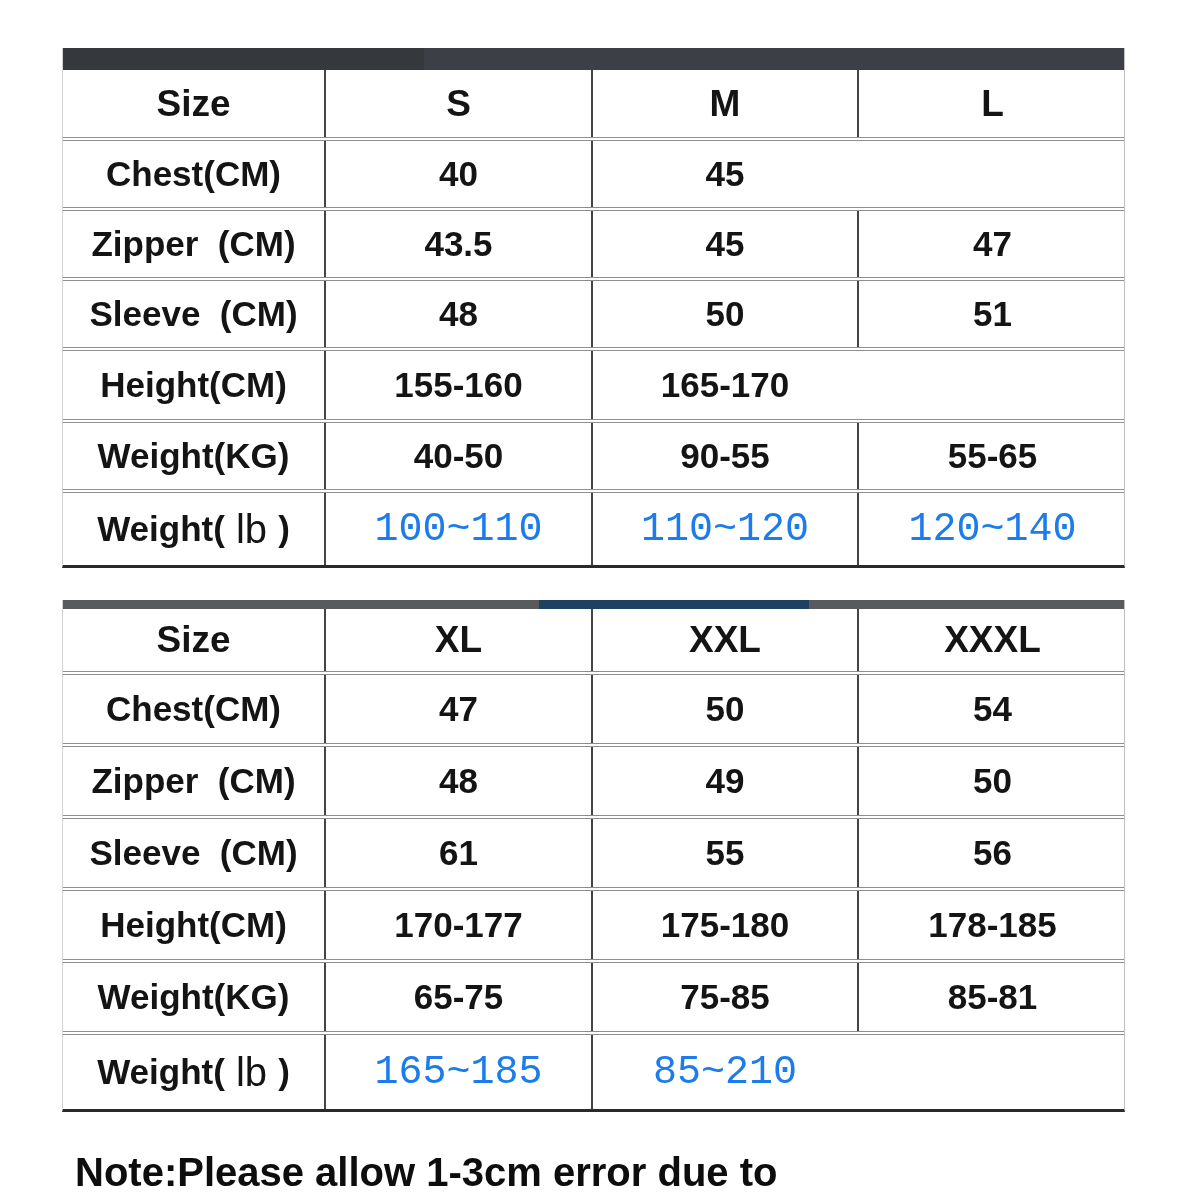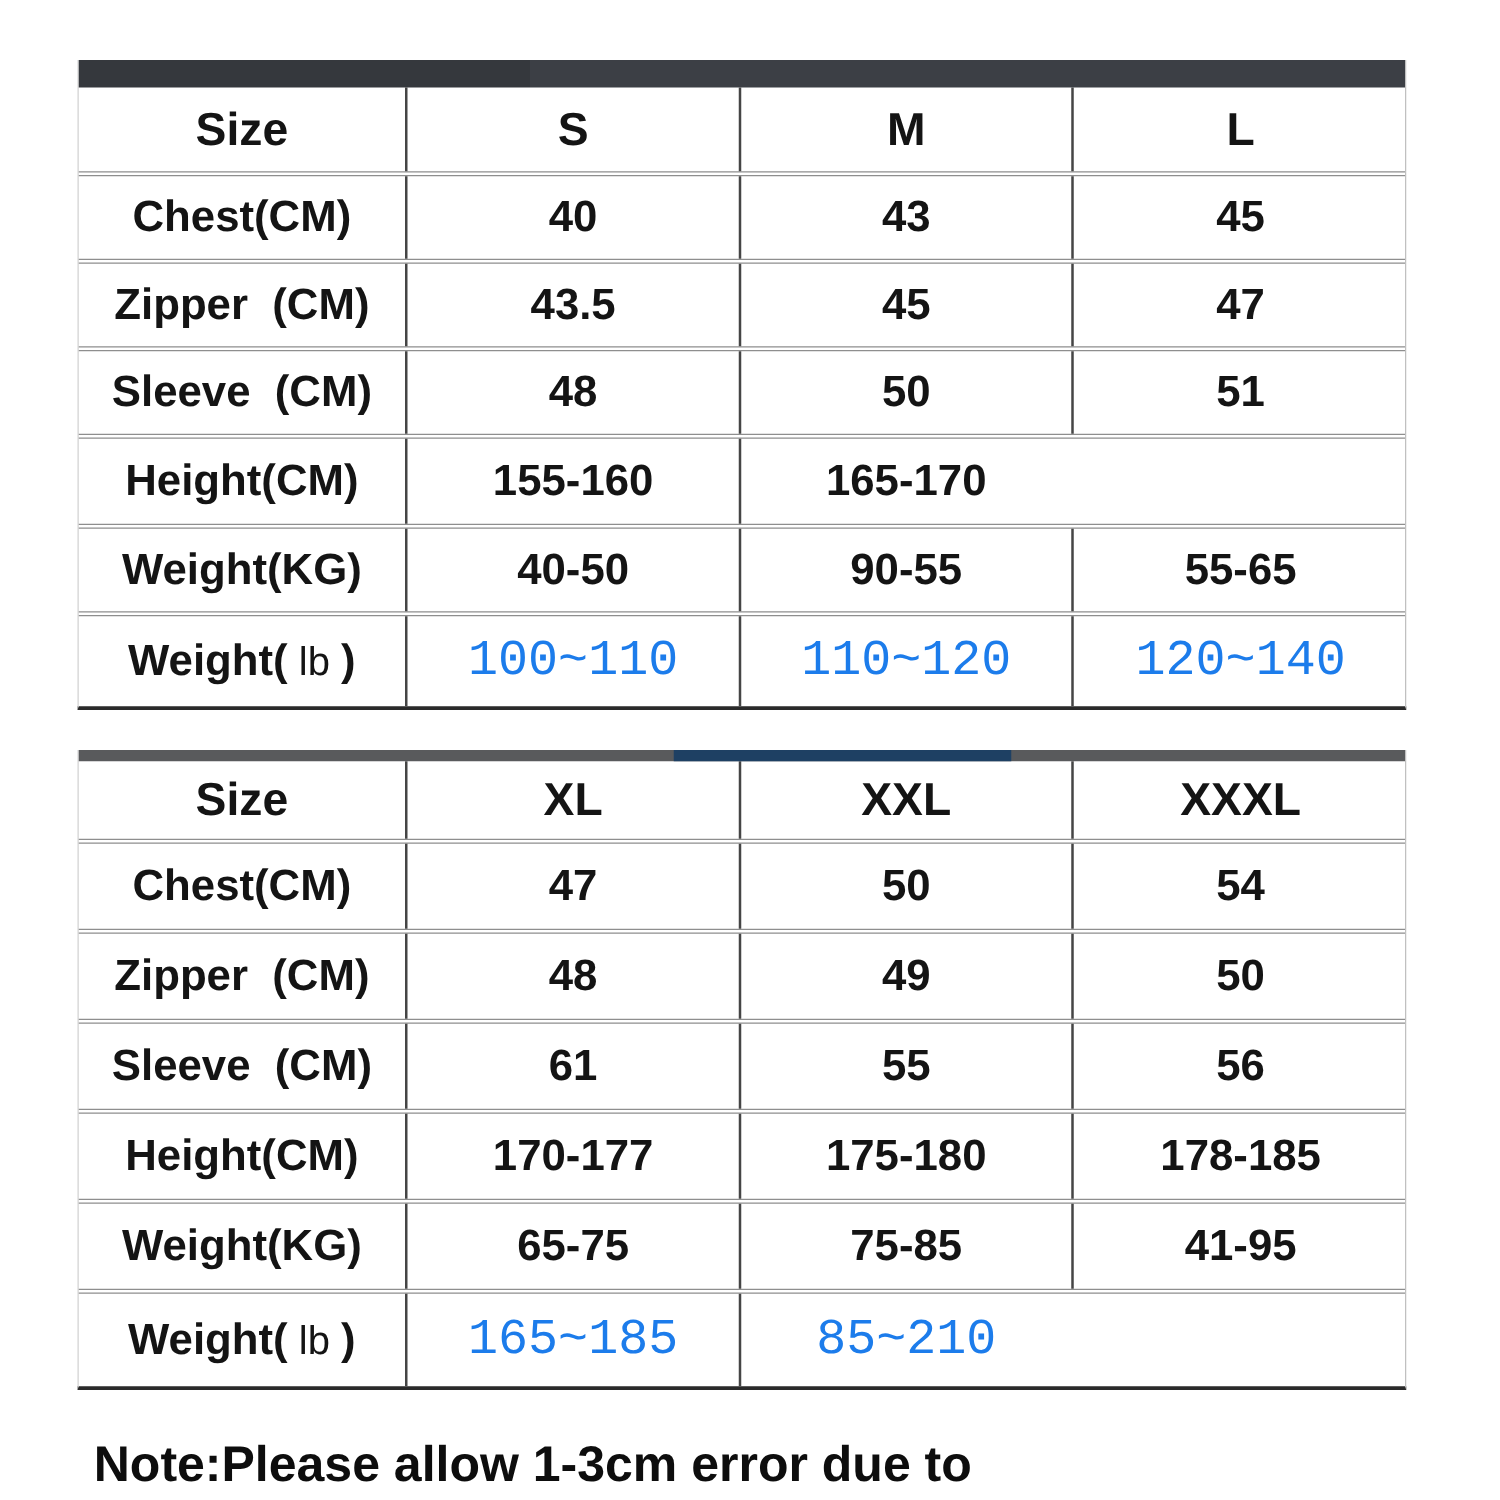--- a/index.html
+++ b/index.html
@@ -28,21 +28,21 @@
 
   .tbl2 .trow { height: 72px; }
   .tbl2 .r-head { height: 62px; }
   .tbl2 .r-blue { height: 78px; }
 
   .cell { display: flex; align-items: center; justify-content: center;
           font-weight: bold; font-size: 35px; white-space: pre; }
   .cell + .cell { border-left: 2px solid #454545; }
   .r-head .cell { font-size: 37px; }
   .cell.blue { color: var(--blue-text, #1c7ceb); font-weight: normal; font-size: 40px; font-family: Liberation Mono, monospace; }
-  .lb { font-weight: normal; font-size: 32px; }
+  .lb { font-weight: normal; font-size: 40px; }
 
   .note { margin: 38px 0 0 13px; font-weight: bold; font-size: 40px; color: #0d0d0d; }
 </style>
 </head>
 <body>
 
 <div class="wrap">
 
   <section class="tbl tbl1">
     <div class="bar bar1"></div>
@@ -50,21 +50,20 @@
     <div class="trow r-head">
       <div class="cell">Size</div>
       <div class="cell">S</div>
       <div class="cell">M</div>
       <div class="cell">L</div>
     </div>
 
     <div class="trow">
       <div class="cell">Chest(CM)</div>
       <div class="cell">40</div>
-      <div class="cell">43</div>
       <div class="cell">45</div>
     </div>
 
     <div class="trow">
       <div class="cell">Zipper  (CM)</div>
       <div class="cell">43.5</div>
       <div class="cell">45</div>
       <div class="cell">47</div>
     </div>
 
@@ -133,21 +132,21 @@
       <div class="cell">Height(CM)</div>
       <div class="cell">170-177</div>
       <div class="cell">175-180</div>
       <div class="cell">178-185</div>
     </div>
 
     <div class="trow">
       <div class="cell">Weight(KG)</div>
       <div class="cell">65-75</div>
       <div class="cell">75-85</div>
-      <div class="cell">41-95</div>
+      <div class="cell">85-81</div>
     </div>
 
     <div class="trow r-blue">
       <div class="cell"><span>Weight(</span><span class="lb"> lb </span><span>)</span></div>
       <div class="cell blue">165~185</div>
       <div class="cell blue">85~210</div>
     </div>
   </section>
 
   <p class="note">Note:Please allow 1-3cm error due to manualmeasurement,Thanks.</p>

